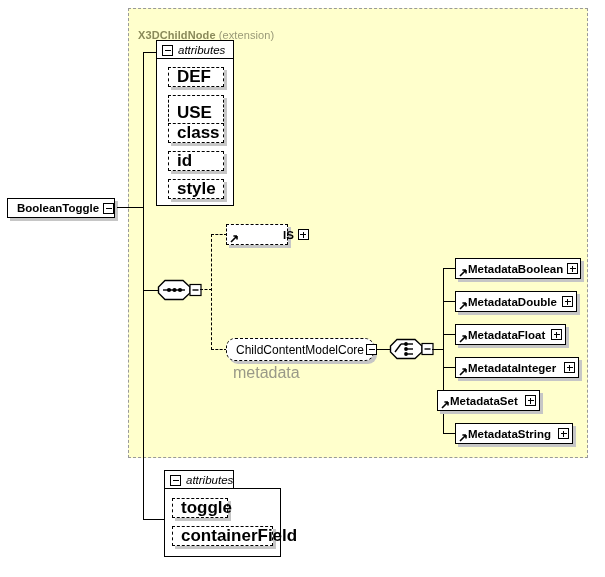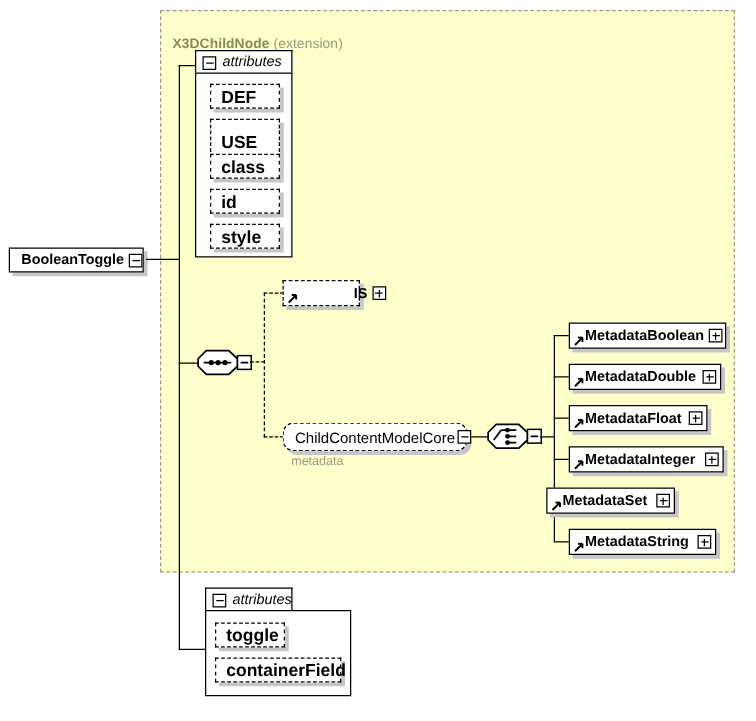--- a/index.html
+++ b/index.html
@@ -104,21 +104,21 @@
   
   .attr-item {
     position: absolute;
     background: #ffffff;
     border: 1.5px dashed #000000;
     box-sizing: border-box;
     display: flex;
     align-items: center;
     justify-content: flex-start;
     padding-left: 8px;
-    font-size: 14px;
+    font-size: 17px;
     font-weight: bold;
     color: #000000;
     box-shadow: 3px 3px 0 #c6c6c6;
     white-space: nowrap;
   }
 
   
   .node {
     position: absolute;
     background: #ffffff;
@@ -164,21 +164,21 @@
     align-items: center;
     justify-content: center;
     font-size: 12px;
     color: #000000;
     box-shadow: 3px 3px 0 #c6c6c6;
     white-space: nowrap;
     padding: 0 25px;
   }
   .group-caption {
     position: absolute;
-    font-size: 10px;
+    font-size: 16px;
     color: #999988;
     white-space: nowrap;
   }
 
   
   .compositor {
     position: absolute;
     width: 46px;
     height: 28px;
   }

